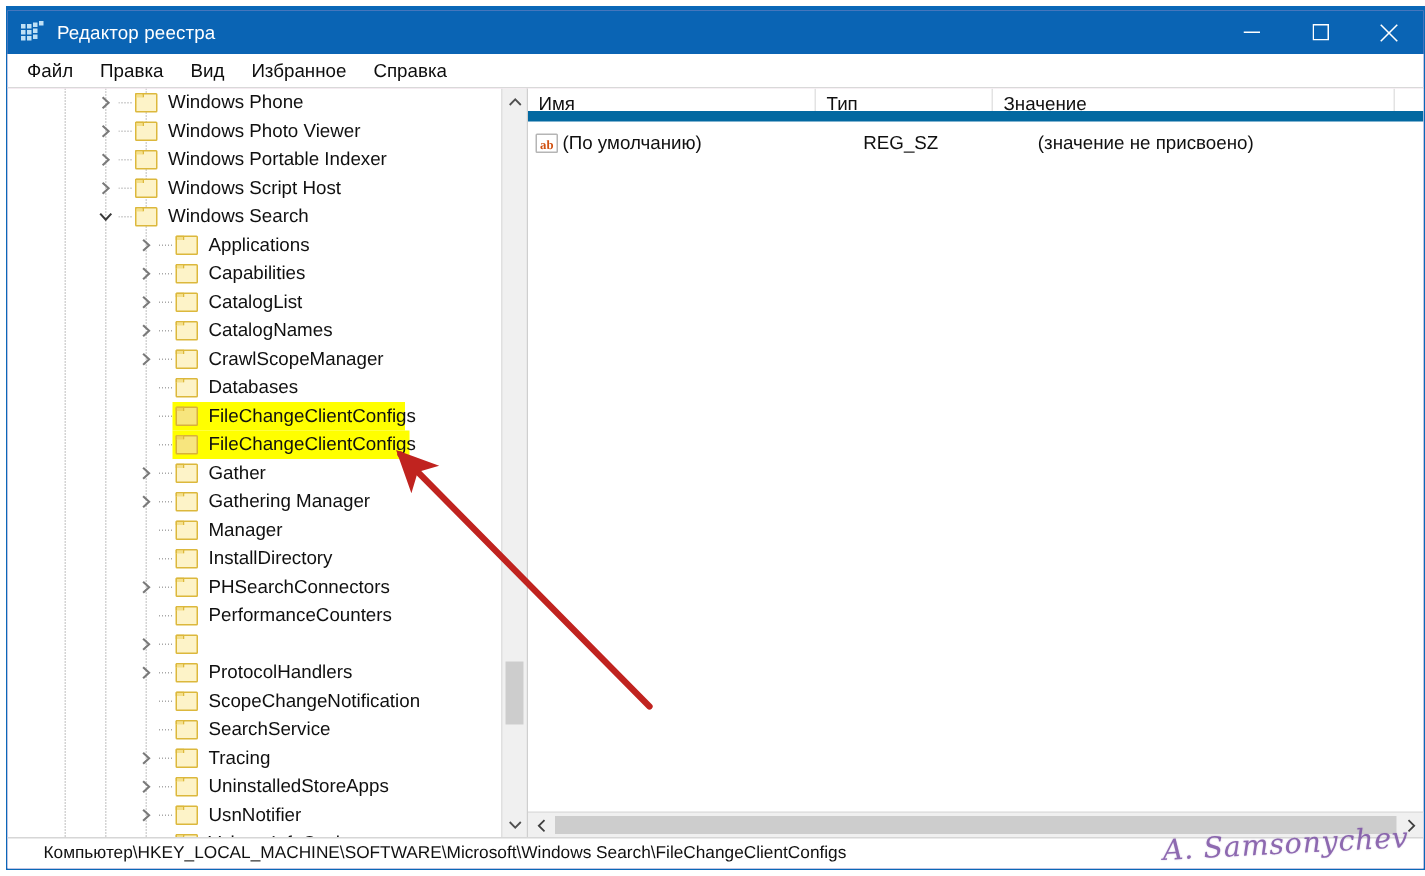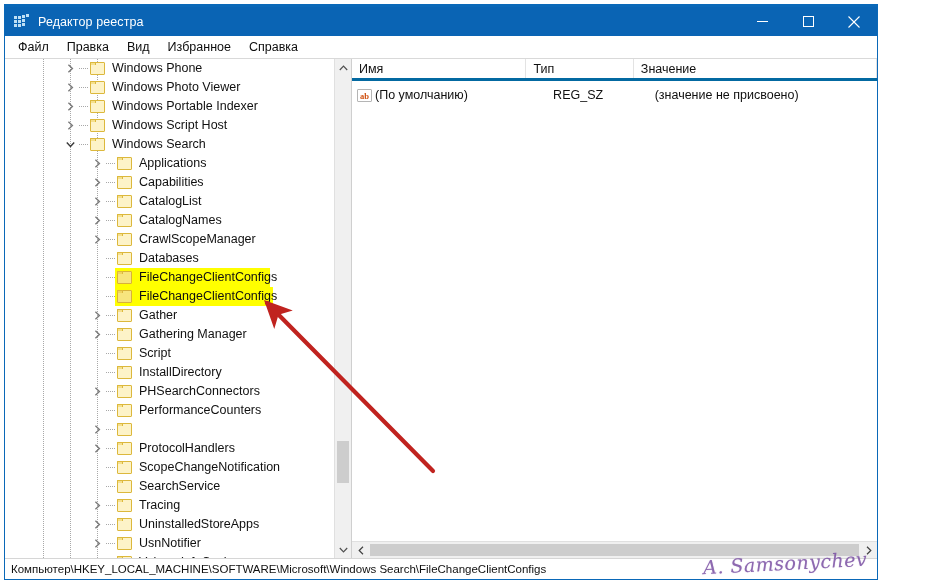--- a/index.html
+++ b/index.html
@@ -7,21 +7,21 @@
     width: 950px; height: 584px;
     background: #ffffff;
     font-family: "Liberation Sans", sans-serif;
     overflow: hidden;
   }
 
   
   #window {
     position: absolute;
     left: 4px; top: 4px;
-    width: 874px; height: 576px;
+    width: 946px; height: 576px;
     background: #f9a8d4;
     border: 1px solid #0a68b8;
     border-top: 3px solid #0a68b8;
     display: flex; flex-direction: column;
   }
 
   
   #titlebar {
     height: 29px;
     background: #0a64b4;
@@ -185,21 +185,21 @@
   #listpane {
     flex: 1 1 auto;
     position: relative;
     background: #ffffff;
     overflow: hidden;
     display: flex; flex-direction: column;
   }
   #listheader {
     height: 22px;
     display: flex;
-    border-bottom: 3px solid #0369a1;
+    border-bottom: 7px solid #0369a1;
     background: #ffffff;
     flex: 0 0 auto;
   }
   .colhead {
     font-size: 12.5px;
     color: #101010;
     line-height: 21px;
     padding-left: 7px;
     border-right: 1px solid #e3e3e3;
     position: relative;
@@ -256,21 +256,21 @@
     height: 21px;
     background: #ffffff;
     border-top: 1px solid #d6d6d6;
     display: flex; align-items: center;
     position: relative;
     flex: 0 0 auto;
   }
   #statuspath {
     font-size: 11.5px;
     color: #101010;
-    margin-left: 6px;
+    margin-left: 24px;
     white-space: nowrap;
   }
   #watermark {
     position: absolute;
     right: 10px; top: -7px;
     font-family: "DejaVu Serif", serif;
     font-style: italic;
     font-size: 19px;
     color: #7a4fa3;
     opacity: 0.85;
@@ -526,21 +526,21 @@
                 <div class="ftab"></div>
               </div>
               <div class="tlabel" style="left: 134px;">Gathering Manager</div>
             </div>
             <div class="trow">
               <div class="dots" style="left: 101px;"></div>
               <div class="folder" style="left: 112px;">
                 <div class="fback"></div>
                 <div class="ftab"></div>
               </div>
-              <div class="tlabel" style="left: 134px;">Script</div>
+              <div class="tlabel" style="left: 134px;">Manager</div>
             </div>
             <div class="trow">
               <div class="dots" style="left: 101px;"></div>
               <div class="folder" style="left: 112px;">
                 <div class="fback"></div>
                 <div class="ftab"></div>
               </div>
               <div class="tlabel" style="left: 134px;">InstallDirectory</div>
             </div>
             <div class="trow">

